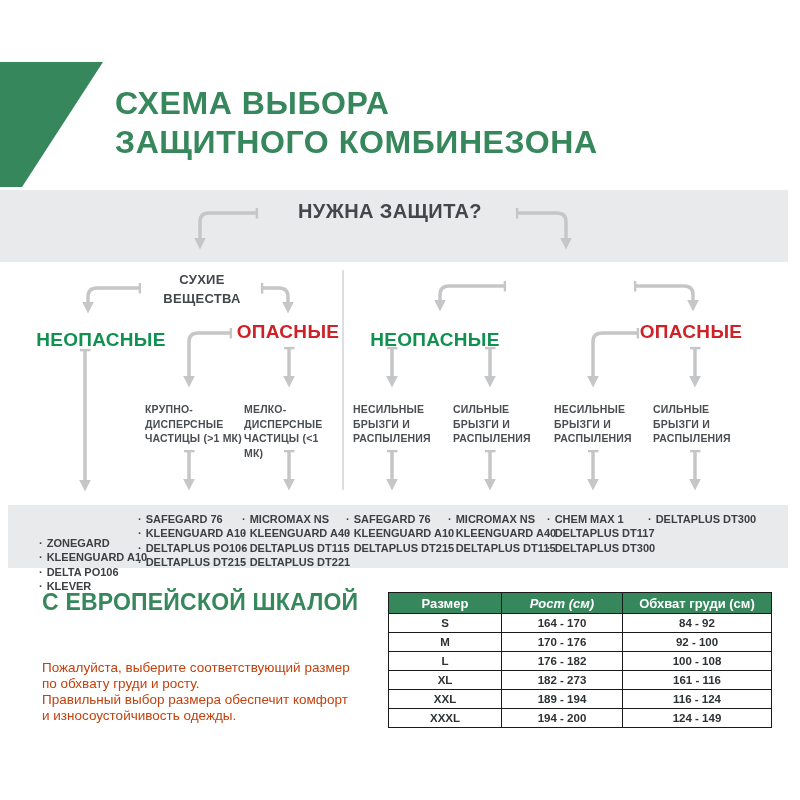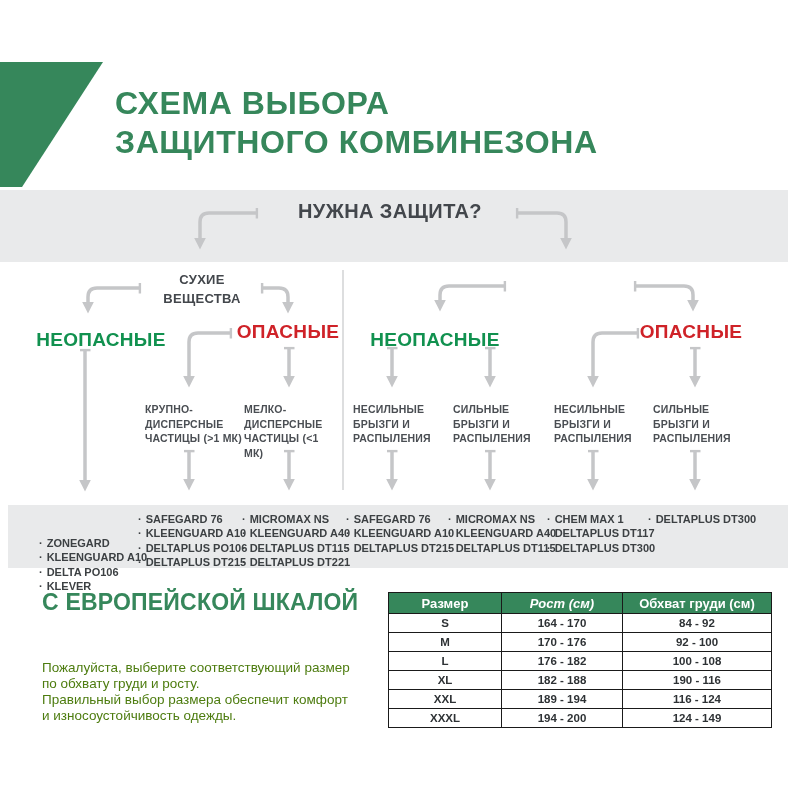--- a/index.html
+++ b/index.html
@@ -32,21 +32,21 @@
        letter-spacing:.2px;}
 
   
   .pcol{position:absolute;top:512px;color:#3C4043;font-size:11px;font-weight:700;
         line-height:14.3px;white-space:nowrap;}
   .pcol div::before{content:"·";margin-right:4px;font-weight:800;}
 
   
   .sizes-heading{position:absolute;left:42px;top:589px;color:#36875B;font-size:23px;
         font-weight:800;line-height:26px;letter-spacing:.2px;white-space:nowrap;}
-  .note{position:absolute;left:42px;top:660px;color:#4d7c0f;font-size:13.5px;
+  .note{position:absolute;left:42px;top:660px;color:#c2410c;font-size:13.5px;
         line-height:16px;white-space:nowrap;}
 
   table.size-table{position:absolute;left:388px;top:592px;border-collapse:collapse;
         border:1.5px solid #1A1A1A;}
   .size-table th{background:#36875B;color:#ffffff;font-size:13px;font-weight:700;
         height:20px;padding:0 6px;border:1px solid #1A1A1A;}
   .size-table td{color:#2E3235;font-size:11.5px;font-weight:700;text-align:center;
         height:18px;padding:0;border:1px solid #1A1A1A;}
   .col-size{width:100px;} .col-height{width:108px;font-style:italic;} .col-chest{width:136px;}
 </style>
@@ -210,22 +210,22 @@
         <td>170 - 176</td>
         <td>92 - 100</td>
       </tr>
       <tr>
         <td>L</td>
         <td>176 - 182</td>
         <td>100 - 108</td>
       </tr>
       <tr>
         <td>XL</td>
-        <td>182 - 188</td>
-        <td>190 - 116</td>
+        <td>182 - 273</td>
+        <td>161 - 116</td>
       </tr>
       <tr>
         <td>XXL</td>
         <td>189 - 194</td>
         <td>116 - 124</td>
       </tr>
       <tr>
         <td>XXXL</td>
         <td>194 - 200</td>
         <td>124 - 149</td>

